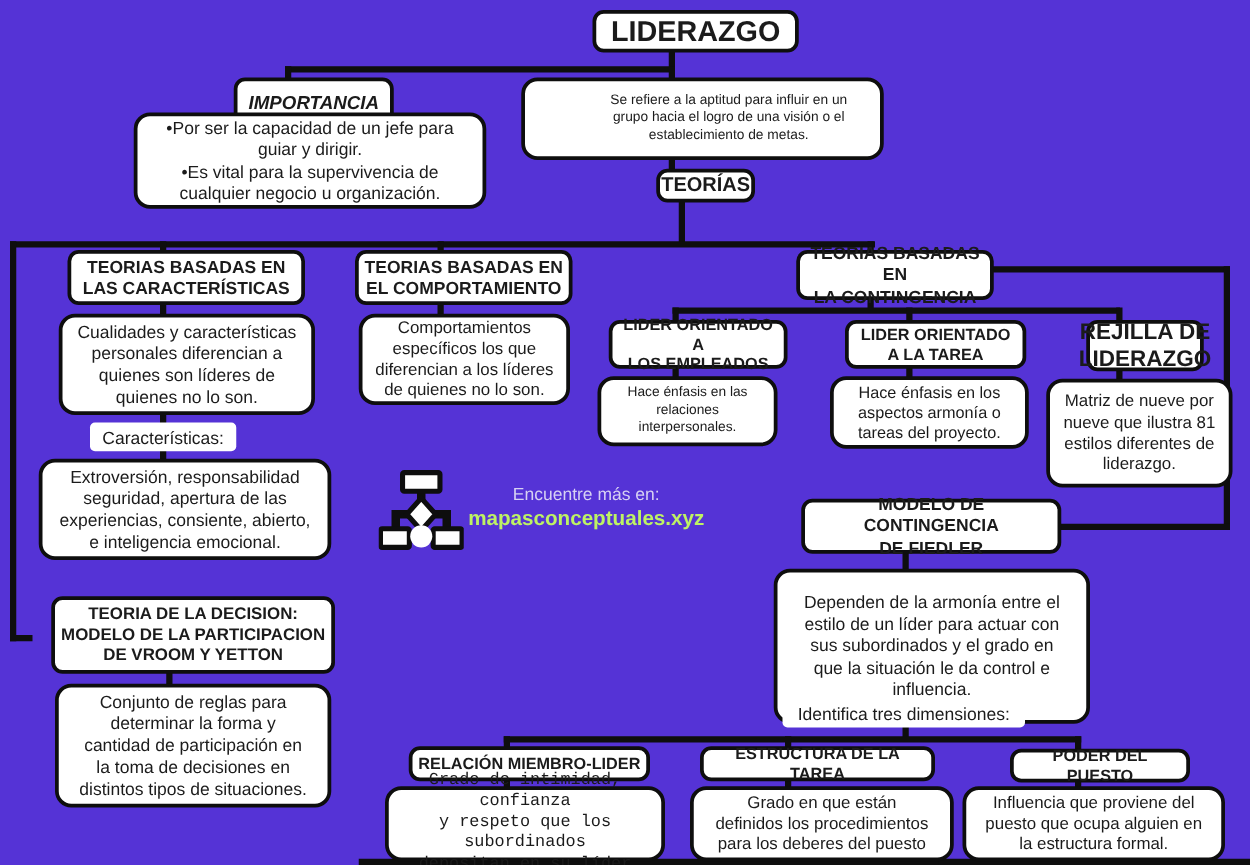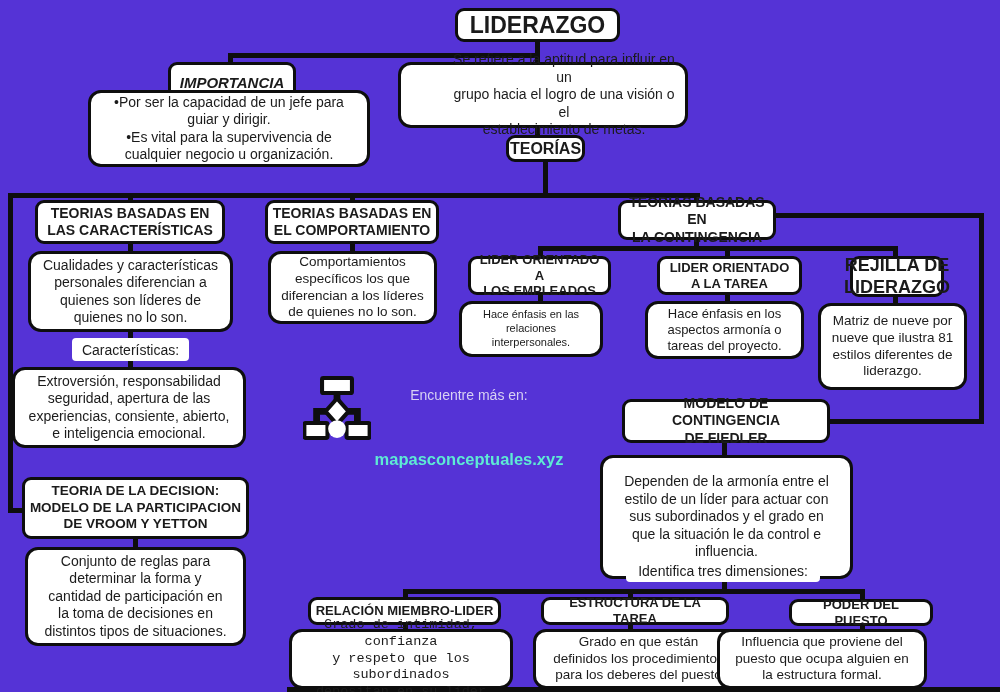--- a/index.html
+++ b/index.html
@@ -16,33 +16,34 @@
     position:absolute;
     background:#ffffff;
     border:3.5px solid #0e0e0e;
     border-radius:13px;
     box-sizing:border-box;
     display:flex;align-items:center;justify-content:center;
     text-align:center;
     white-space:pre-line;
     line-height:1.25;
     padding:2px 4px;
+    margin-left:19px;
   }
   .hdr{font-weight:700;border-radius:9px;line-height:1.22;}
   .strip{
     position:absolute;
     background:#ffffff;
     border-radius:4px;
     box-sizing:border-box;
     display:flex;align-items:center;justify-content:center;
     text-align:center;
   }
   .wm-text{position:absolute;text-align:center;line-height:1.25;}
   .wm-prefix{font-size:14px;color:#d7d1f3;}
-  .wm-site{font-size:16.5px;font-weight:700;color:#5eead4;margin-top:44px;}
+  .wm-site{font-size:16.5px;font-weight:700;color:#bef264;}
 </style>
 </head>
 <body>
 
 <div class="stage">
 
   <div class="line" style="left:535px;top:38px;width:5px;height:26px;"></div>
   <div class="line" style="left:228px;top:53px;width:312px;height:5px;"></div>
   <div class="line" style="left:228px;top:53px;width:5px;height:11px;"></div>
   <div class="line" style="left:228px;top:84px;width:5px;height:8px;"></div>
@@ -84,21 +85,21 @@
   <div class="line" style="left:746px;top:648px;width:5px;height:44px;"></div>
 
   <div class="box hdr" style="left:455px;top:8px;width:165px;height:34px;font-size:23px;">LIDERAZGO</div>
 
   <div class="box hdr" style="left:168px;top:62px;width:128px;height:42px;font-size:15px;font-style:italic;">IMPORTANCIA</div>
   <div class="box" style="left:88px;top:90px;width:282px;height:77px;font-size:14px;">•Por ser la capacidad de un jefe para
 guiar y dirigir.
 •Es vital para la supervivencia de
 cualquier negocio u organización.</div>
 
-  <div class="box" style="left:398px;top:62px;width:290px;height:66px;font-size:14px;padding-left:46px;">Se refiere a la aptitud para influir en un
+  <div class="box" style="left:398px;top:62px;width:290px;height:66px;font-size:11px;padding-left:46px;">Se refiere a la aptitud para influir en un
 grupo hacia el logro de una visión o el
 establecimiento de metas.</div>
 
   <div class="box hdr" style="left:506px;top:135px;width:79px;height:27px;font-size:16px;">TEORÍAS</div>
 
   <div class="box hdr" style="left:35px;top:200px;width:190px;height:44px;font-size:14px;">TEORIAS BASADAS EN
 LAS CARACTERÍSTICAS</div>
   <div class="box" style="left:28px;top:251px;width:205px;height:81px;font-size:14px;">Cualidades y características
 personales diferencian a
 quienes son líderes de
@@ -159,21 +160,21 @@
   <div class="box" style="left:289px;top:629px;width:224px;height:60px;font-size:13.5px;font-family:Liberation Mono, monospace;">Grado de intimidad, confianza
 y respeto que los subordinados
 depositan en su líder</div>
 
   <div class="box hdr" style="left:541px;top:597px;width:188px;height:28px;font-size:13px;">ESTRUCTURA DE LA TAREA</div>
   <div class="box" style="left:533px;top:629px;width:211px;height:60px;font-size:13.5px;">Grado en que están
 definidos los procedimientos
 para los deberes del puesto</div>
 
   <div class="box hdr" style="left:789px;top:599px;width:144px;height:27px;font-size:13px;">PODER DEL PUESTO</div>
-  <div class="box" style="left:717px;top:629px;width:210px;height:60px;font-size:13.5px;">Influencia que proviene del
+  <div class="box" style="left:751px;top:629px;width:210px;height:60px;font-size:13.5px;">Influencia que proviene del
 puesto que ocupa alguien en
 la estructura formal.</div>
 
   <div style="position:absolute;left:303px;top:373px;width:68px;height:70px;">
     <svg viewBox="0 0 100 100" width="68" height="70">
       <g stroke="#0e0e0e" stroke-width="10" fill="none">
         <path d="M50 20 V80"></path>
         <path d="M50 55 H20 V78"></path>
         <path d="M50 55 H80 V78"></path>
       </g>

